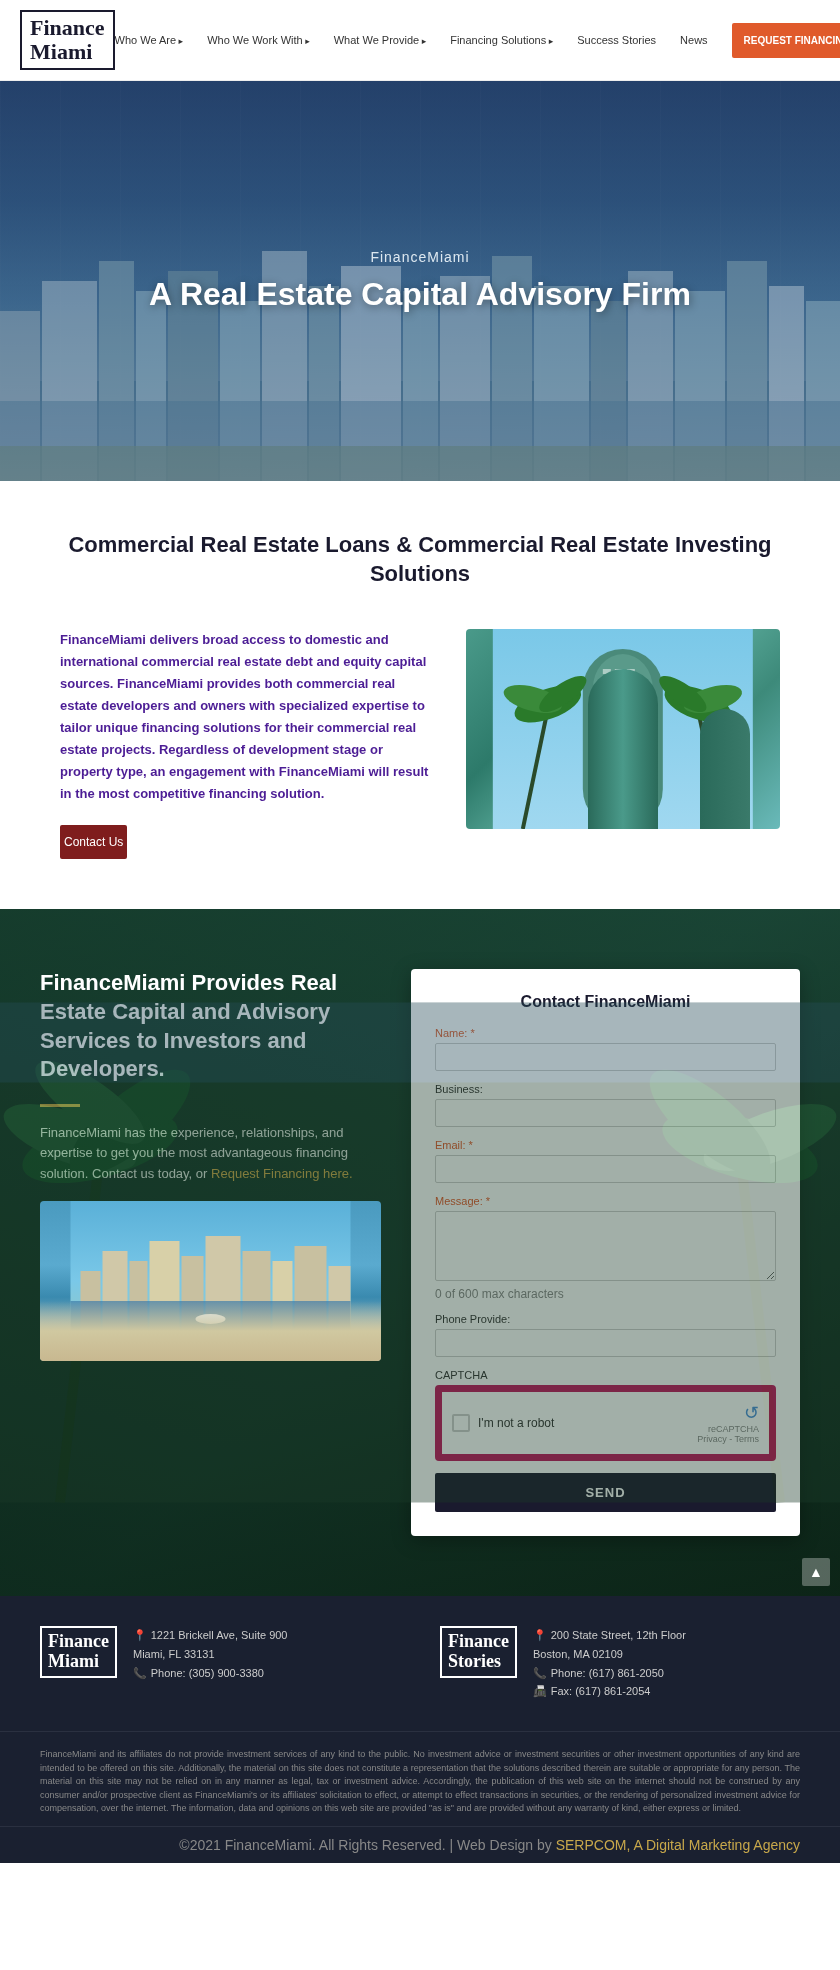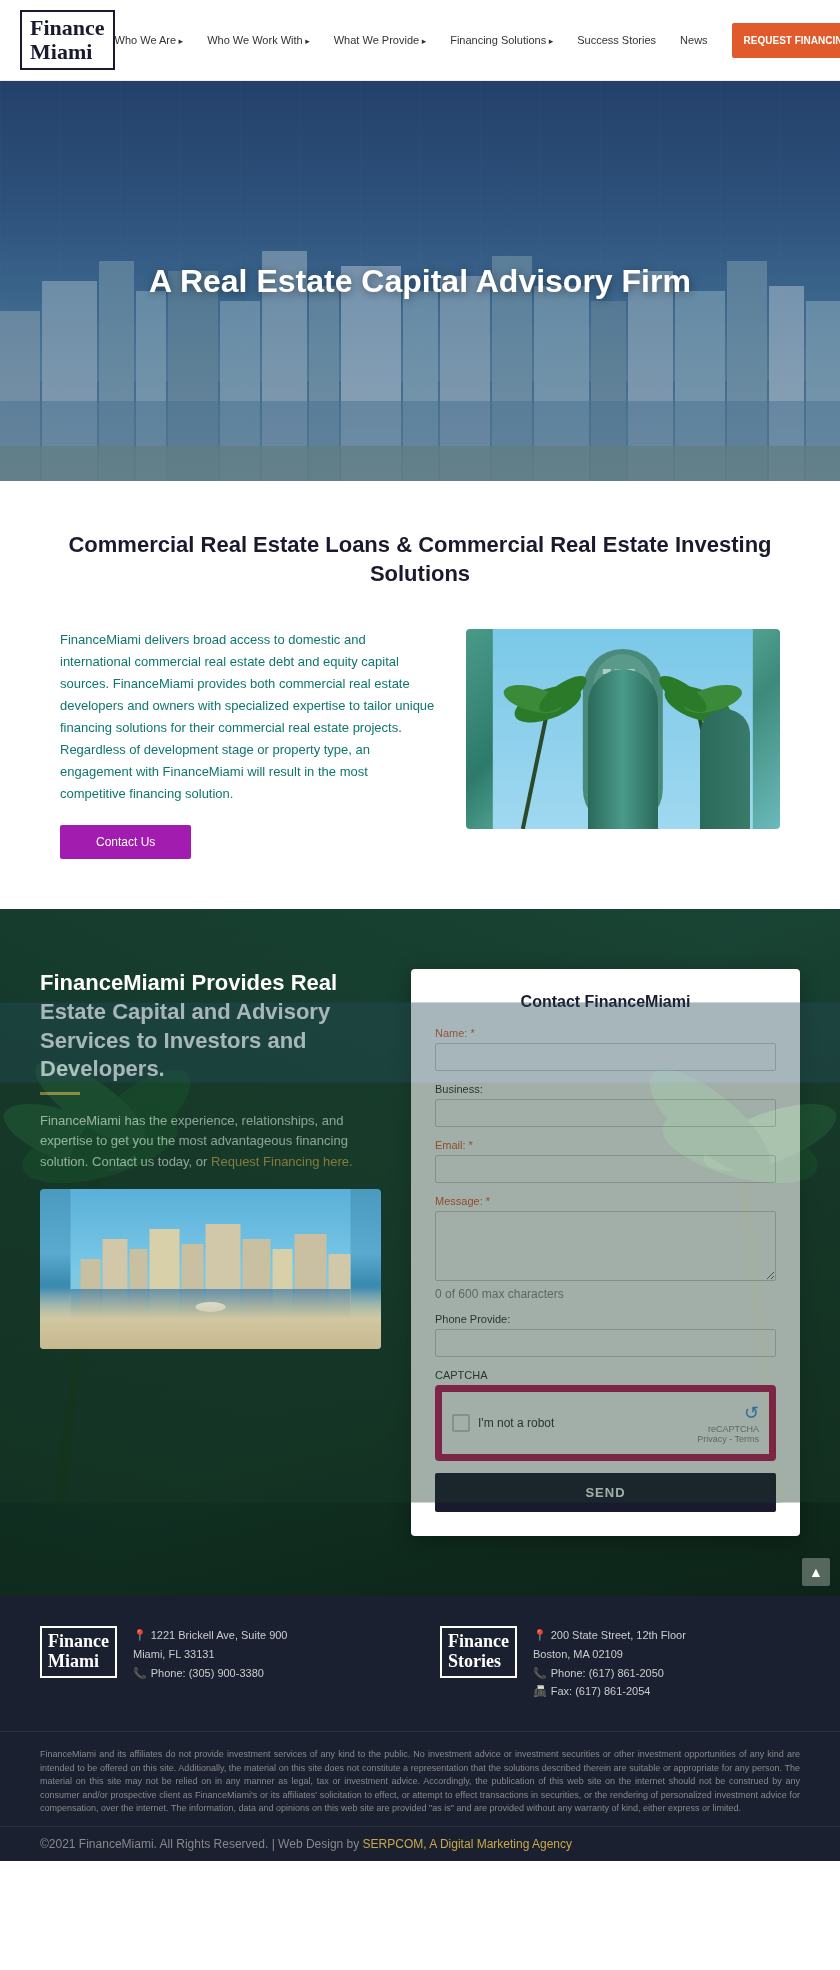--- a/index.html
+++ b/index.html
@@ -111,29 +111,30 @@
     .two-col {
       display: flex;
       gap: 30px;
       align-items: flex-start;
     }
     .text-col {
       flex: 1.2;
     }
     .text-col p {
       font-size: 13px;
-      color: #0f766e;
+      color: #4c1d95;
       line-height: 1.7;
       margin-bottom: 20px;
+      font-weight: bold;
     }
     .btn-contact {
-      background: #a21caf;
+      background: #7f1d1d;
       color: #fff;
       border: none;
-      padding: 10px 36px;
+      padding: 10px 4px;
       font-size: 12px;
       cursor: pointer;
       border-radius: 2px;
     }
     .image-col {
       flex: 1;
     }
     .img-building {
       width: 100%;
       height: 200px;
@@ -169,21 +170,21 @@
       min-height: 500px;
     }
     .left-content {
       flex: 1;
       color: #fff;
     }
     .left-content h2 {
       font-size: 22px;
       font-weight: bold;
       line-height: 1.3;
-      margin-bottom: 8px;
+      margin-bottom: 20px;
     }
     .gold-line {
       width: 40px;
       height: 3px;
       background: #c8a84b;
       margin-bottom: 16px;
     }
     .left-content p {
       font-size: 13px;
       line-height: 1.6;
@@ -331,22 +332,22 @@
     }
     .disclaimer p {
       font-size: 9px;
       color: #888;
       line-height: 1.5;
       text-align: justify;
     }
     .footer-bottom {
       background: #1a2030;
       padding: 10px 40px;
-      text-align: left;
-      font-size: 12px;
+      text-align: right;
+      font-size: 14px;
       color: #888;
       border-top: 1px solid #2a3040;
     }
     .footer-bottom a { color: #c8a84b; text-decoration: none; }
 
     
     .scroll-top {
       position: absolute;
       right: 10px;
       bottom: 10px;
@@ -406,20 +407,21 @@
     <rect x="675" y="60" width="50" height="190" fill="#8aaabb"></rect>
     <rect x="727" y="30" width="40" height="220" fill="#7a9aaa"></rect>
     <rect x="769" y="55" width="35" height="195" fill="#aabccc"></rect>
     <rect x="806" y="70" width="34" height="180" fill="#8aaabb"></rect>
 
     <rect x="0" y="170" width="840" height="80" fill="#3a6a8a" opacity="0.5"></rect>
 
     <rect x="0" y="215" width="840" height="35" fill="#5a7a6a" opacity="0.7"></rect>
   </svg>
   <div class="hero-text">
+    <div class="hero-subtitle">FinanceMiami</div>
     <div class="hero-title">A Real Estate Capital Advisory Firm</div>
   </div>
 </div>
 
 <div class="section-white">
   <h2 class="section-heading">Commercial Real Estate Loans &amp; Commercial Real Estate Investing Solutions</h2>
   <div class="two-col">
     <div class="text-col">
       <p>FinanceMiami delivers broad access to domestic and international commercial real estate debt and equity capital sources. FinanceMiami provides both commercial real estate developers and owners with specialized expertise to tailor unique financing solutions for their commercial real estate projects. Regardless of development stage or property type, an engagement with FinanceMiami will result in the most competitive financing solution.</p>
       <button class="btn-contact">Contact Us</button>

